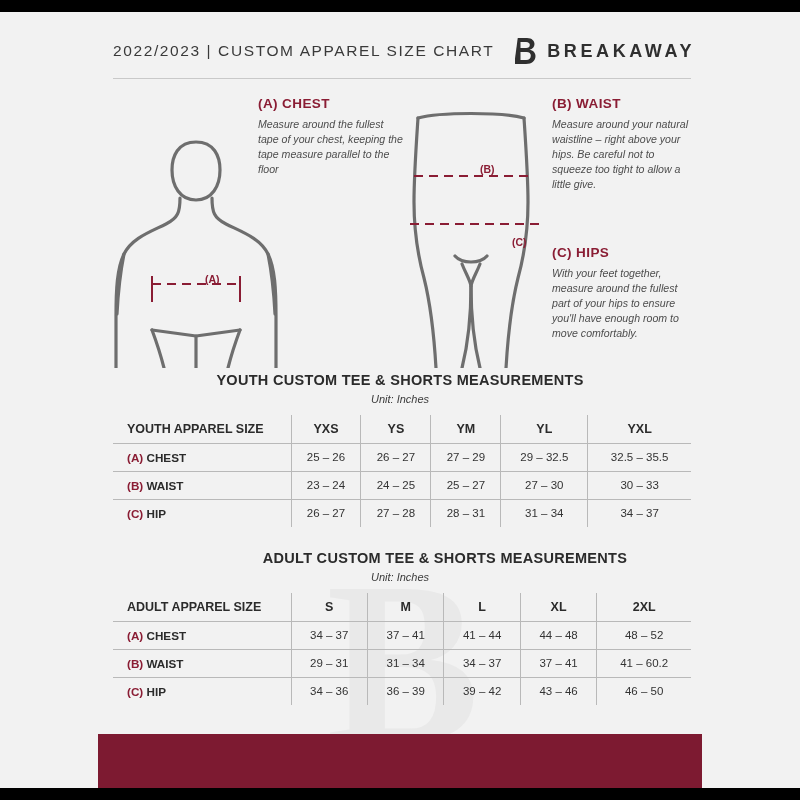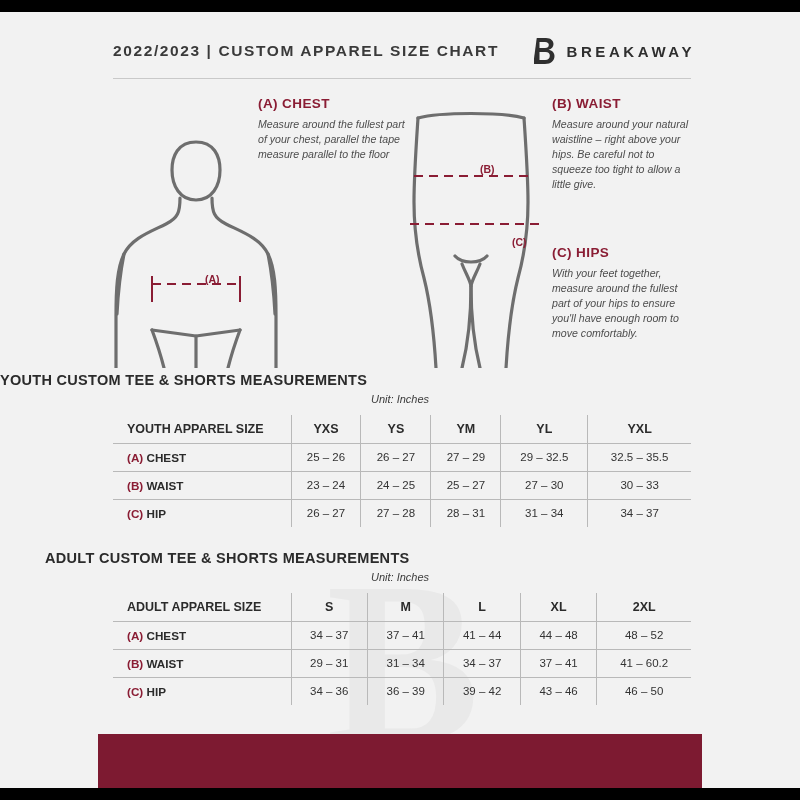--- a/index.html
+++ b/index.html
@@ -41,33 +41,33 @@
     user-select: none;
     letter-spacing: -6px;
   }
 
   
   .header {
     position: absolute; left: 0; top: 0; width: 800px; height: 66px;
   }
   .header-title {
     position: absolute; left: 113px; top: 30px;
-    font-size: 15.5px; font-weight: bold; letter-spacing: 1.6px;
+    font-size: 15.5px; font-weight: normal; letter-spacing: 1.6px;
     color: #3a3a3a;
   }
   .brand {
     position: absolute; right: 105px; top: 24px;
     display: flex; align-items: center; gap: 10px;
   }
   .brand-mark {
     width: 26px; height: 30px;
     display: flex; align-items: center; justify-content: center;
   }
   .brand-name {
-    font-size: 15px; font-weight: bold; letter-spacing: 3.6px; color: #2f2f2f;
+    font-size: 18px; font-weight: bold; letter-spacing: 3.6px; color: #2f2f2f;
   }
   .hr-top {
     position: absolute; left: 113px; top: 66px; width: 578px; height: 1px;
     background: #c9c9c9;
   }
 
   
   .illus { position: absolute; left: 0; top: 66px; width: 800px; height: 290px; }
 
   .callout { position: absolute; width: 150px; }
@@ -82,21 +82,21 @@
   #callout-waist { left: 552px; top: 18px; width: 145px; }
   #callout-hips  { left: 552px; top: 152px; width: 145px; margin-top: 15px; }
 
   .meas-label {
     position: absolute;
     font-size: 10.5px; font-weight: bold; color: #8a1d34;
   }
 
   
   .sec-title {
-    position: absolute; width: 800px; 
+    position: absolute; width: 800px; text-align: center;
     font-size: 14.5px; font-weight: bold; color: #2b2b2b; letter-spacing: 0.3px;
   }
   .sec-unit {
     position: absolute; width: 800px; text-align: center;
     font-size: 11px; font-style: italic; color: #3a3a3a;
   }
 
   
   table.size {
     position: absolute;
@@ -199,21 +199,21 @@
 
         <line x1="410" y1="146" x2="540" y2="146" stroke="#8a1d34" stroke-width="2" stroke-dasharray="9 6"></line>
       </svg>
 
       <div class="meas-label" style="left:205px; top:195px;">(A)</div>
       <div class="meas-label" style="left:480px; top:85px;">(B)</div>
       <div class="meas-label" style="left:512px; top:158px;">(C)</div>
 
       <div class="callout" id="callout-chest">
         <div class="c-title">(A) CHEST</div>
-        <div class="c-body">Measure around the fullest part of your chest, parallel the tape measure parallel to the floor</div>
+        <div class="c-body">Measure around the fullest tape of your chest, keeping the tape measure parallel to the floor</div>
       </div>
       <div class="callout" id="callout-waist">
         <div class="c-title">(B) WAIST</div>
         <div class="c-body">Measure around your natural waistline – right above your hips. Be careful not to squeeze too tight to allow a little give.</div>
       </div>
       <div class="callout" id="callout-hips">
         <div class="c-title">(C) HIPS</div>
         <div class="c-body">With your feet together, measure around the fullest part of your hips to ensure you'll have enough room to move comfortably.</div>
       </div>
     </div>

